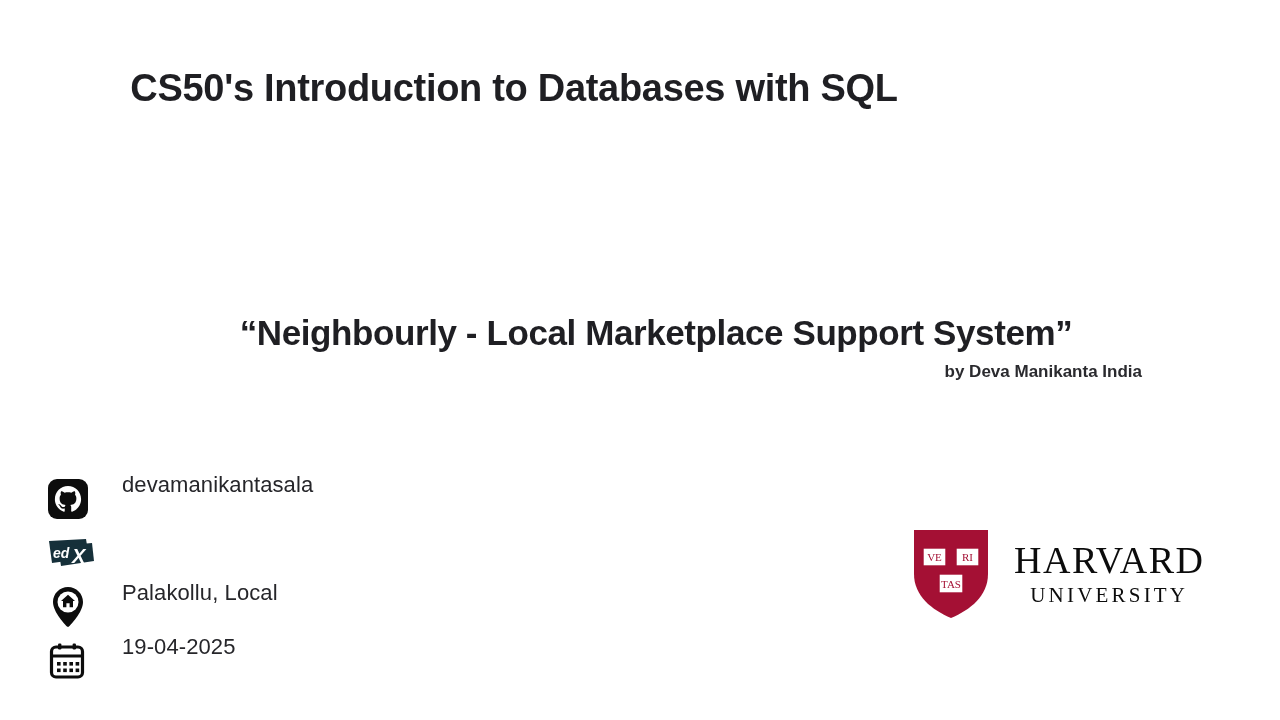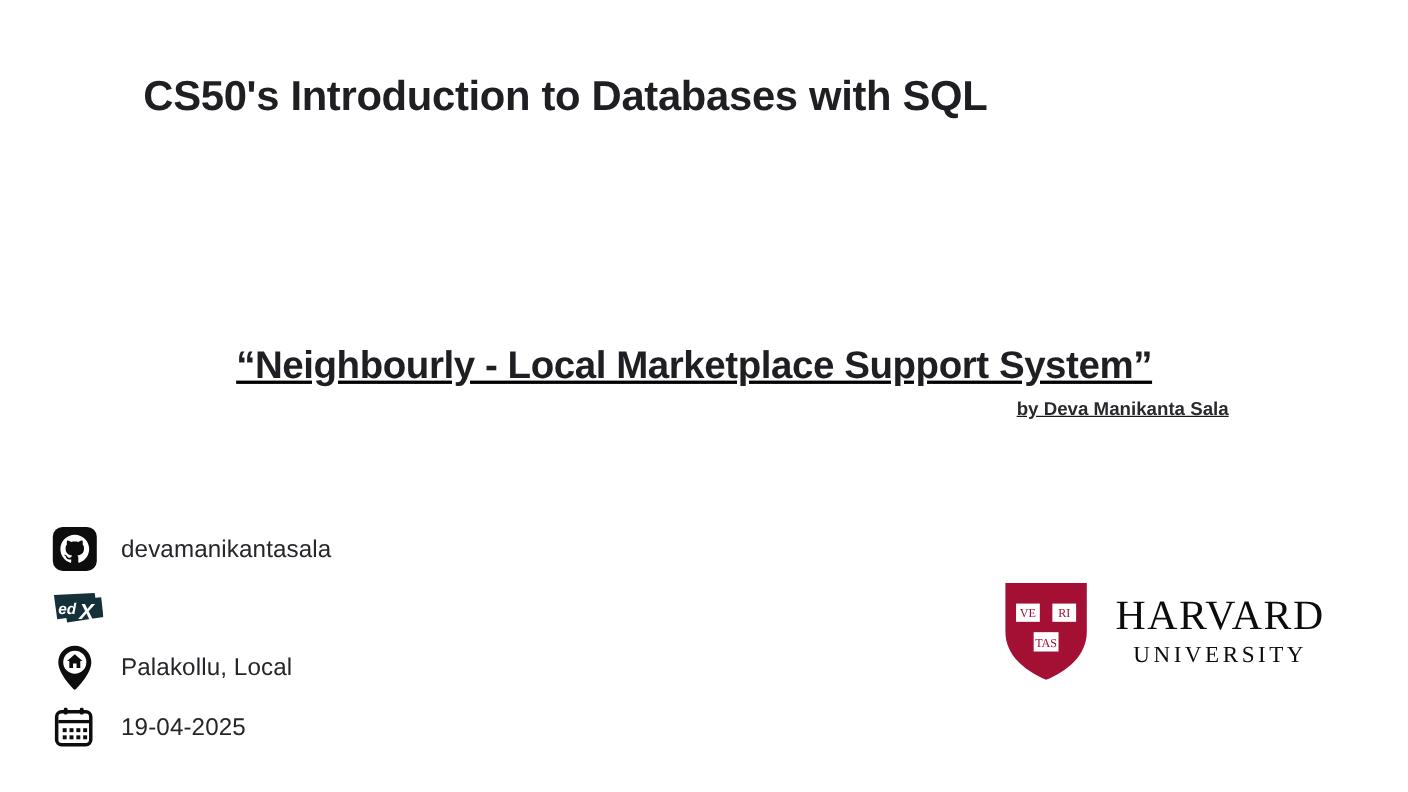--- a/index.html
+++ b/index.html
@@ -29,24 +29,23 @@
     font-size: 38px;
     font-weight: bold;
     color: #1f1f23;
     letter-spacing: -0.3px;
     line-height: 56px;
   }
 
   
   #project-block {
     position: absolute;
-    left: 131px;
+    left: 156px;
     top: 308px;
     width: 1000px;
-    text-decoration: underline;
   }
   #project-title {
     font-size: 35px;
     font-weight: bold;
     color: #1f1f23;
     letter-spacing: -0.4px;
     text-align: center;
     line-height: 50px;
     white-space: nowrap;
   }
@@ -60,22 +59,22 @@
   }
 
   
   #contact-list {
     position: absolute;
     left: 48px;
     top: 472px;
   }
   .contact-row {
     display: flex;
-    align-items: center;
     height: 54px;
+    gap: 12px;
   }
   .contact-icon {
     width: 46px;
     display: flex;
     align-items: center;
     justify-content: flex-start;
     flex: 0 0 46px;
   }
   .contact-label {
     font-size: 22px;
@@ -133,21 +132,21 @@
 </style>
 </head>
 <body>
 
 <div id="course-heading">
   <span class="line">CS50's Introduction to Databases with SQL</span>
 </div>
 
 <div id="project-block">
   <div id="project-title">“Neighbourly - Local Marketplace Support System”</div>
-  <div id="project-author">by Deva Manikanta Sala</div>
+  <div id="project-author">by Deva Manikanta India</div>
 </div>
 
 <div id="contact-list">
 
   <div class="contact-row">
     <span class="contact-icon">
       <span class="gh-square">
         <svg width="28" height="28" viewBox="0 0 16 16" aria-hidden="true">
           <path fill="#ffffff" d="M8 0.6C3.85 0.6 0.5 3.95 0.5 8.1c0 3.32 2.15 6.13 5.13 7.12 0.37 0.07 0.51-0.16 0.51-0.36 0-0.18-0.01-0.77-0.01-1.4-2.09 0.45-2.53-0.9-2.53-0.9-0.34-0.87-0.83-1.1-0.83-1.1-0.68-0.47 0.05-0.46 0.05-0.46 0.75 0.05 1.15 0.77 1.15 0.77 0.67 1.15 1.76 0.82 2.19 0.63 0.07-0.49 0.26-0.82 0.48-1.01-1.67-0.19-3.43-0.84-3.43-3.73 0-0.82 0.29-1.5 0.77-2.02-0.08-0.19-0.34-0.96 0.07-2 0 0 0.63-0.2 2.06 0.77 0.6-0.17 1.24-0.25 1.88-0.25 0.64 0 1.28 0.09 1.88 0.25 1.43-0.97 2.06-0.77 2.06-0.77 0.41 1.04 0.15 1.81 0.08 2 0.48 0.52 0.77 1.2 0.77 2.02 0 2.9-1.77 3.54-3.45 3.72 0.27 0.24 0.51 0.69 0.51 1.4 0 1.01-0.01 1.83-0.01 2.08 0 0.2 0.14 0.44 0.52 0.36 2.97-0.99 5.12-3.8 5.12-7.12C15.5 3.95 12.15 0.6 8 0.6z"></path>
         </svg>

